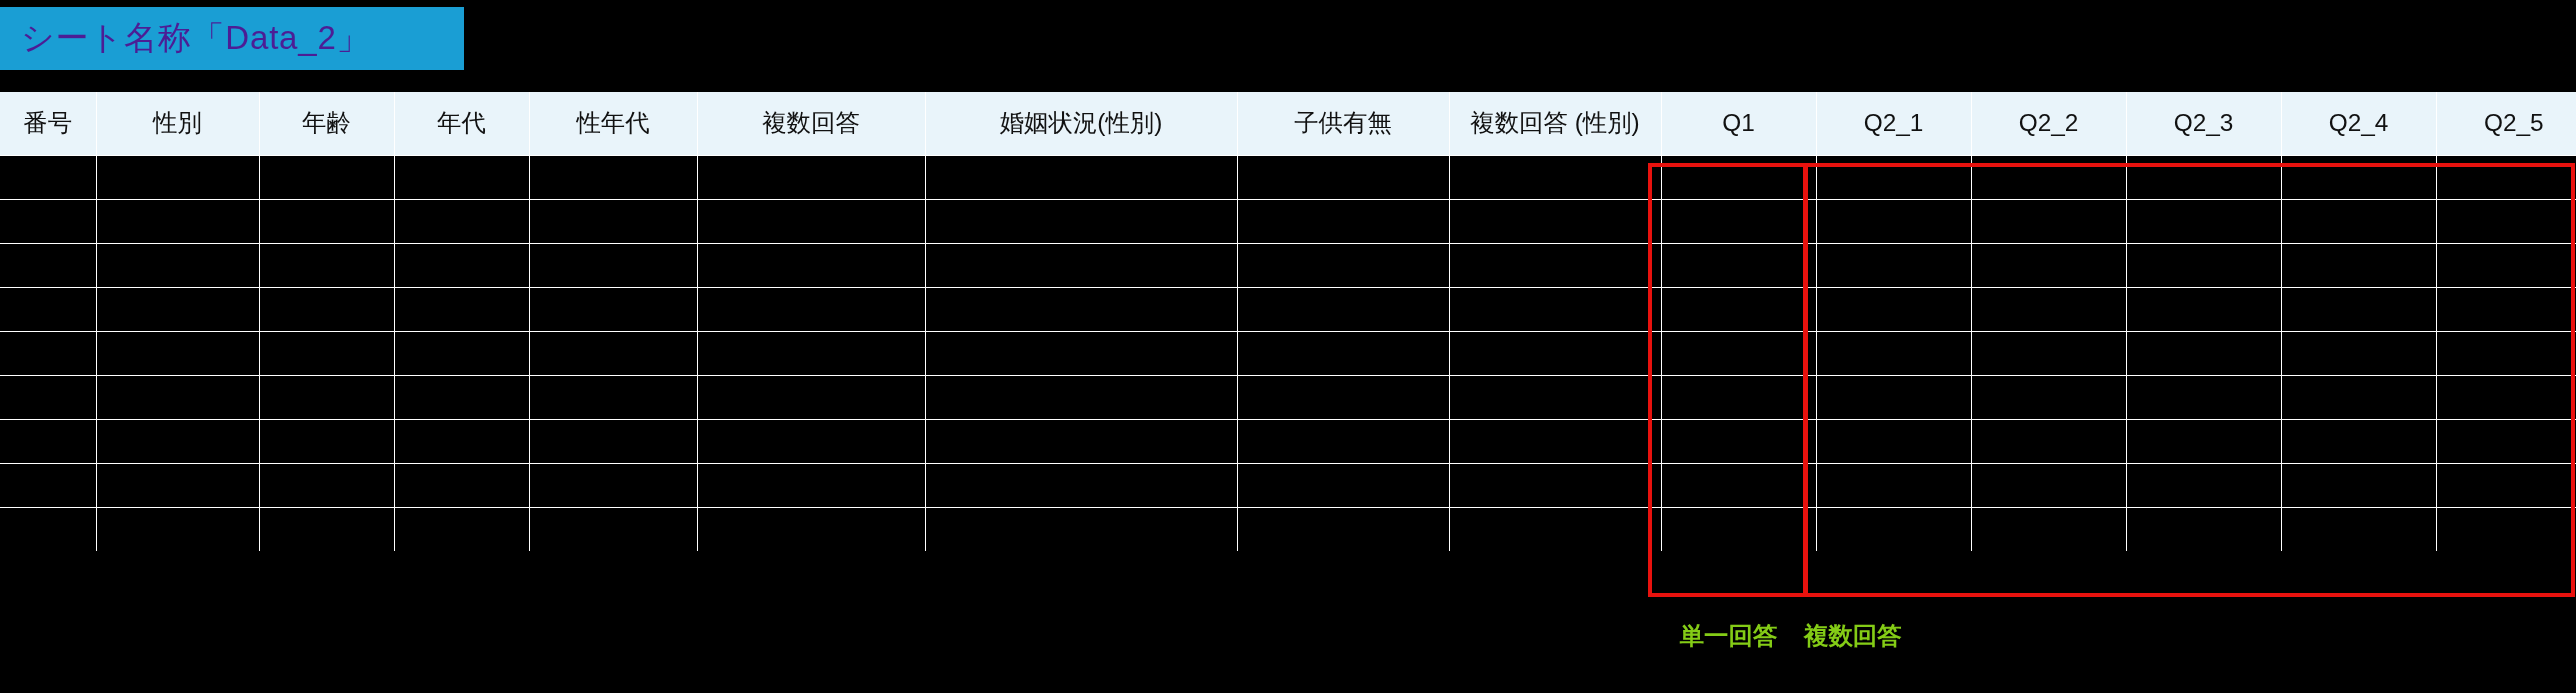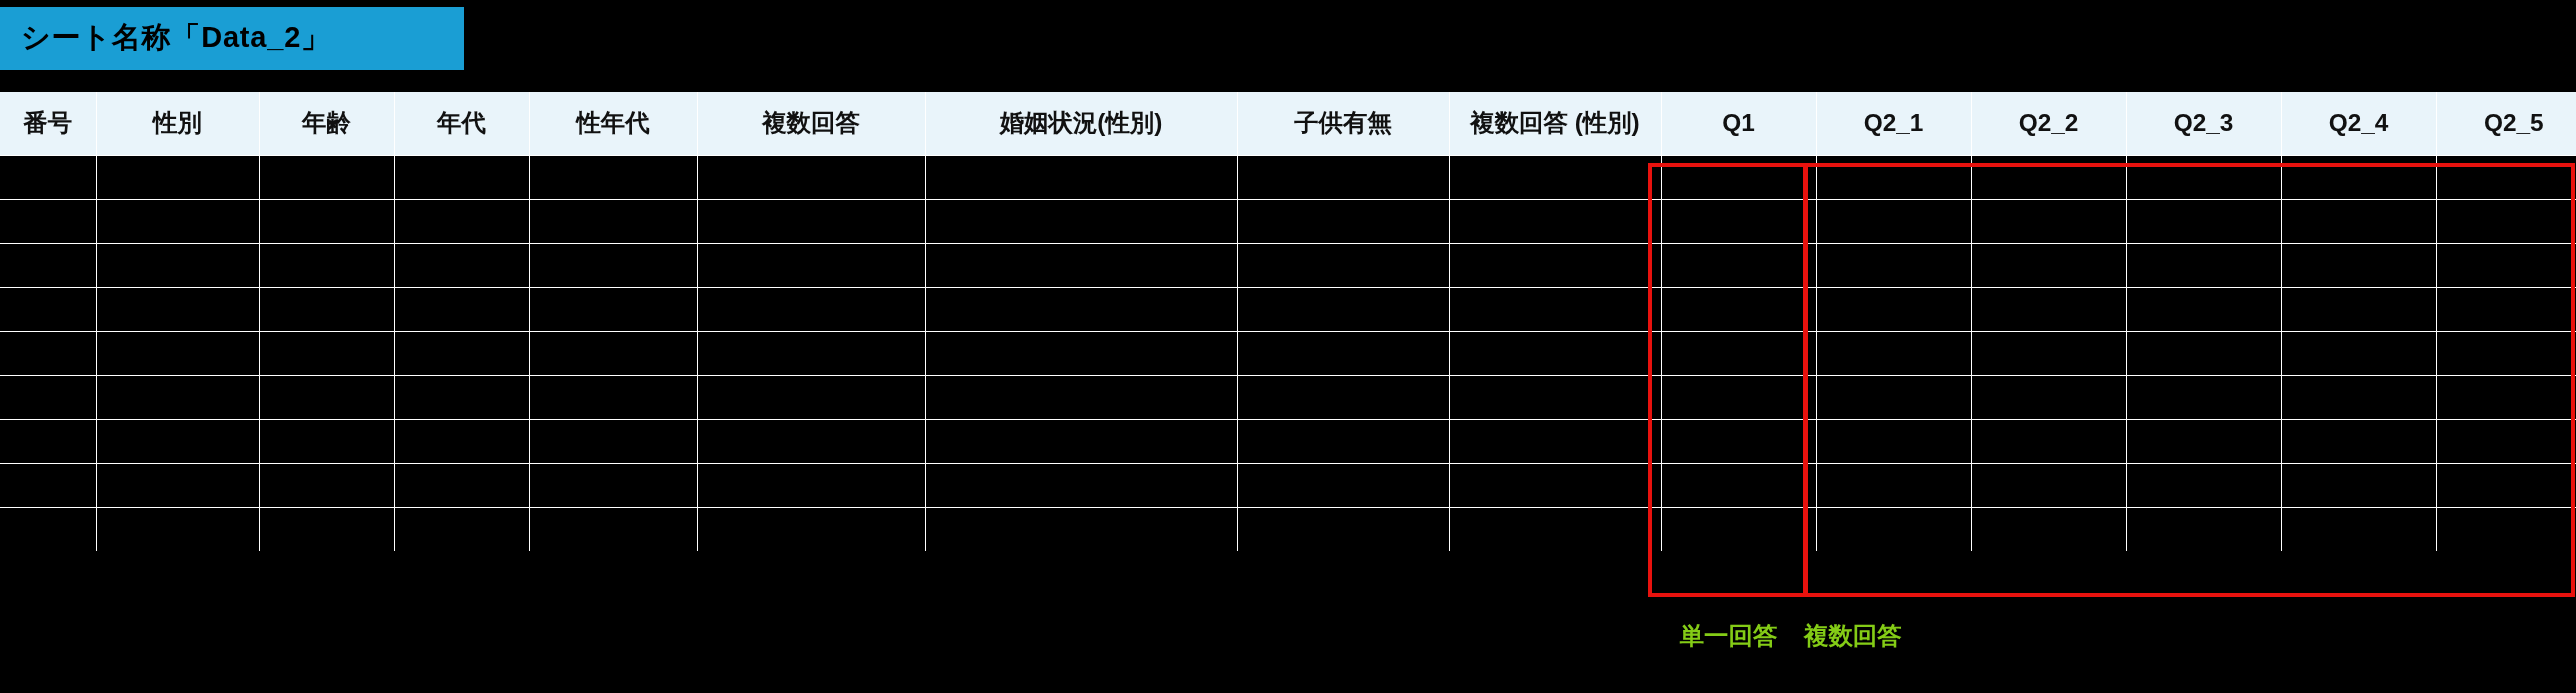--- a/index.html
+++ b/index.html
@@ -22,23 +22,23 @@
     top: 6.5px;
     width: 464px;
     height: 63px;
     background: #1a9ed4;
     display: flex;
     align-items: center;
     padding-left: 21px;
     box-sizing: border-box;
   }
   #sheet-badge .badge-text {
-    color: #000000;
-    font-size: 29px;
-    font-weight: bold;
+    color: #4c1d95;
+    font-size: 33px;
+    font-weight: normal;
     letter-spacing: 0.8px;
     white-space: nowrap;
   }
 
   
   #data-table-wrap {
     position: absolute;
     left: 0px;
     top: 92px;
     width: 2576px;
@@ -51,21 +51,21 @@
   }
   table.grid th, table.grid td {
     border: 1.6px solid #ffffff;
     padding: 0;
     margin: 0;
   }
   table.grid thead th {
     background: #e9f4fa;
     color: #111111;
     font-size: 24.4px;
-    font-weight: bold;
+    font-weight: normal;
     height: 63px;
     text-align: center;
     vertical-align: middle;
     line-height: 1.15;
     border-top: none;
   }
   table.grid thead th.left-first {
     border-left: none;
   }
   table.grid thead th.right-last {

